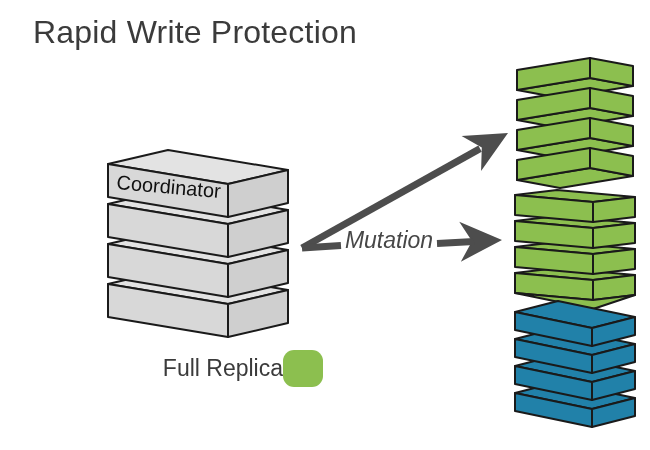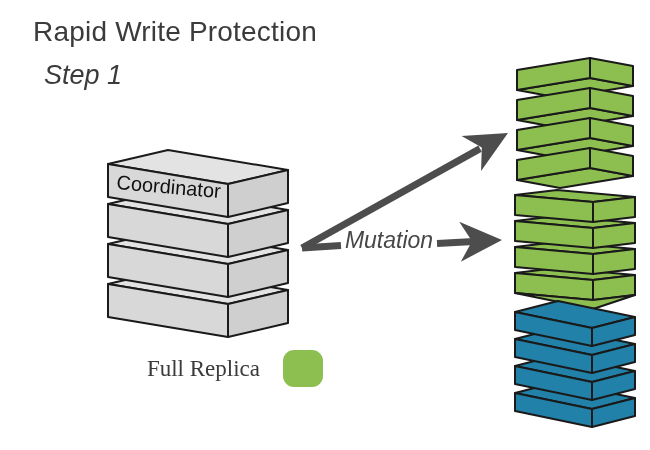--- a/index.html
+++ b/index.html
@@ -1,49 +1,48 @@
 <!DOCTYPE html>
 <html><head>
 <meta charset="utf-8">
 <style>
   html,body{margin:0;padding:0;background:#ffffff;}
   #canvas{
     position:relative;width:650px;height:450px;background:#ffffff;
     font-family:"Liberation Sans","DejaVu Sans",sans-serif;overflow:hidden;
   }
   #title{
-    position:absolute;left:33px;top:14px;font-size:28px;line-height:36px;
+    position:absolute;left:33px;top:14px;font-size:32px;line-height:36px;
     color:#3b3b3b;letter-spacing:0.2px;white-space:nowrap;
   }
   #subtitle{
     position:absolute;left:44px;top:60px;font-size:27px;line-height:30px;
     font-style:italic;color:#3b3b3b;white-space:nowrap;
   }
   #diagram-svg{position:absolute;left:0;top:0;}
   .legend-row{
-    position:absolute;right:327px;display:flex;align-items:center;gap:23px;font-family:Liberation Serif, serif;
+    position:absolute;right:327px;display:flex;align-items:center;gap:0;
   }
   .legend-label{
     font-size:23px;color:#3b3b3b;white-space:nowrap;
   }
   .legend-swatch{
     width:40px;height:37px;border-radius:11px;flex:0 0 auto;
   }
   #legend-row-full{top:350px;}
   #legend-row-transient{top:391px;}
   svg text{font-family:"Liberation Sans","DejaVu Sans",sans-serif;}
   .coord-label{font-size:20px;fill:#101010;}
   .mutation-label{font-size:23px;font-style:italic;fill:#474747;}
 </style>
 </head>
 <body>
 
 <div id="canvas">
   <div id="title">Rapid Write Protection</div>
-  <div id="subtitle">Step 1</div>
 
   <svg id="diagram-svg" width="650" height="450" viewBox="0 0 650 450">
     <g id="g-coordinator">
         <polygon points="228,304 108,284 168,270 288,290" fill="#e3e3e3" stroke="#1a1a1a" stroke-width="2" stroke-linejoin="round"></polygon>
         <polygon points="108,284 228,304 228,337 108,317" fill="#d8d8d8" stroke="#1a1a1a" stroke-width="2" stroke-linejoin="round"></polygon>
         <polygon points="228,304 288,290 288,323 228,337" fill="#cfcfcf" stroke="#1a1a1a" stroke-width="2" stroke-linejoin="round"></polygon>
         <polygon points="228,264 108,244 168,230 288,250" fill="#e3e3e3" stroke="#1a1a1a" stroke-width="2" stroke-linejoin="round"></polygon>
         <polygon points="108,244 228,264 228,297 108,277" fill="#d8d8d8" stroke="#1a1a1a" stroke-width="2" stroke-linejoin="round"></polygon>
         <polygon points="228,264 288,250 288,283 228,297" fill="#cfcfcf" stroke="#1a1a1a" stroke-width="2" stroke-linejoin="round"></polygon>
         <polygon points="228,224 108,204 168,190 288,210" fill="#e3e3e3" stroke="#1a1a1a" stroke-width="2" stroke-linejoin="round"></polygon>

